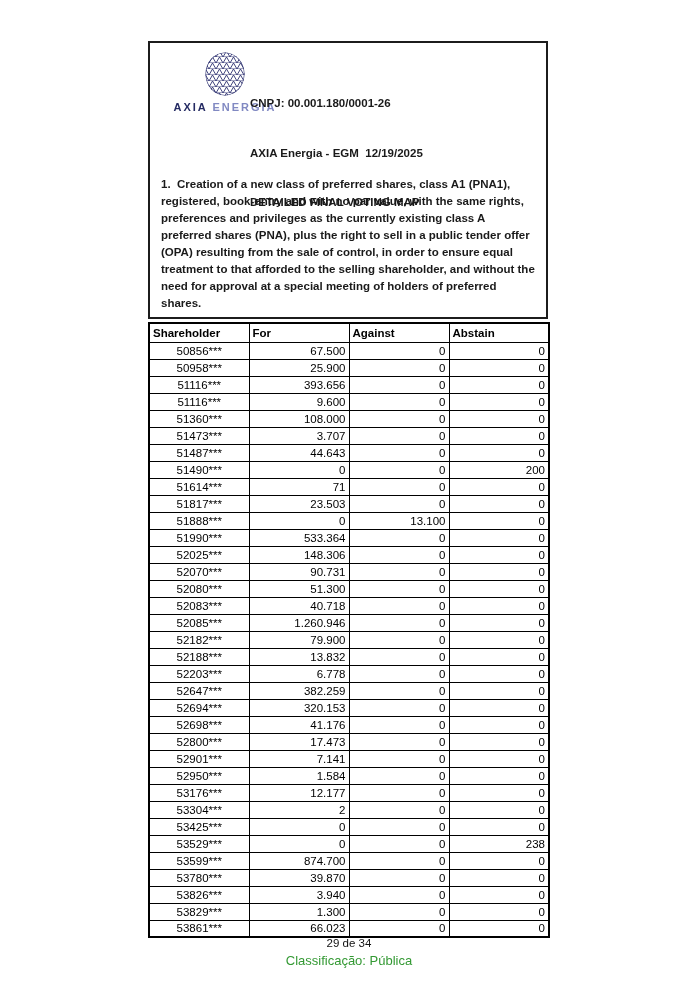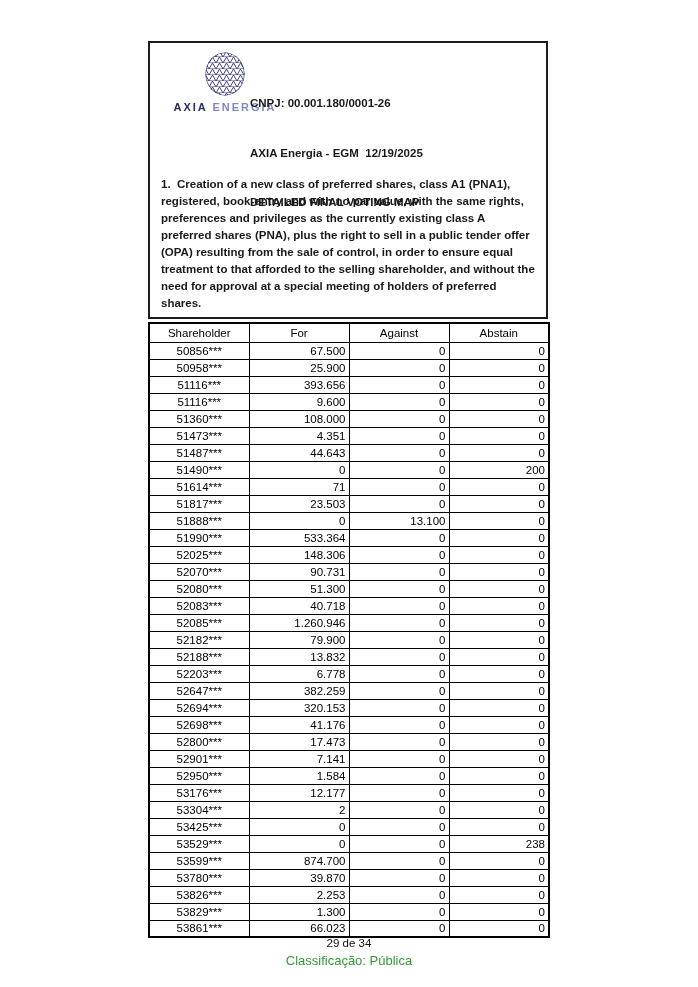--- a/index.html
+++ b/index.html
@@ -74,22 +74,22 @@
   }
   .voting-table th, .voting-table td {
     border: 1px solid #000;
     padding: 0 3px;
     height: 17px;
     overflow: hidden;
     white-space: nowrap;
   }
   .voting-table th {
     height: 19px;
-    font-weight: normal;
-    text-align: center;
+    font-weight: bold;
+    text-align: left;
   }
   .voting-table td.cell-left  { text-align: center; }
   .voting-table td.cell-right { text-align: right; }
 
   
   .footer-page {
     position: absolute;
     left: 0; right: 0; top: 937px;
     text-align: center;
     font-size: 11.5px;
@@ -182,21 +182,21 @@
           <td class="cell-right">0</td>
         </tr>
         <tr>
           <td class="cell-left">51360***</td>
           <td class="cell-right">108.000</td>
           <td class="cell-right">0</td>
           <td class="cell-right">0</td>
         </tr>
         <tr>
           <td class="cell-left">51473***</td>
-          <td class="cell-right">4.351</td>
+          <td class="cell-right">3.707</td>
           <td class="cell-right">0</td>
           <td class="cell-right">0</td>
         </tr>
         <tr>
           <td class="cell-left">51487***</td>
           <td class="cell-right">44.643</td>
           <td class="cell-right">0</td>
           <td class="cell-right">0</td>
         </tr>
         <tr>
@@ -344,21 +344,21 @@
           <td class="cell-right">0</td>
         </tr>
         <tr>
           <td class="cell-left">53780***</td>
           <td class="cell-right">39.870</td>
           <td class="cell-right">0</td>
           <td class="cell-right">0</td>
         </tr>
         <tr>
           <td class="cell-left">53826***</td>
-          <td class="cell-right">2.253</td>
+          <td class="cell-right">3.940</td>
           <td class="cell-right">0</td>
           <td class="cell-right">0</td>
         </tr>
         <tr>
           <td class="cell-left">53829***</td>
           <td class="cell-right">1.300</td>
           <td class="cell-right">0</td>
           <td class="cell-right">0</td>
         </tr>
         <tr>

